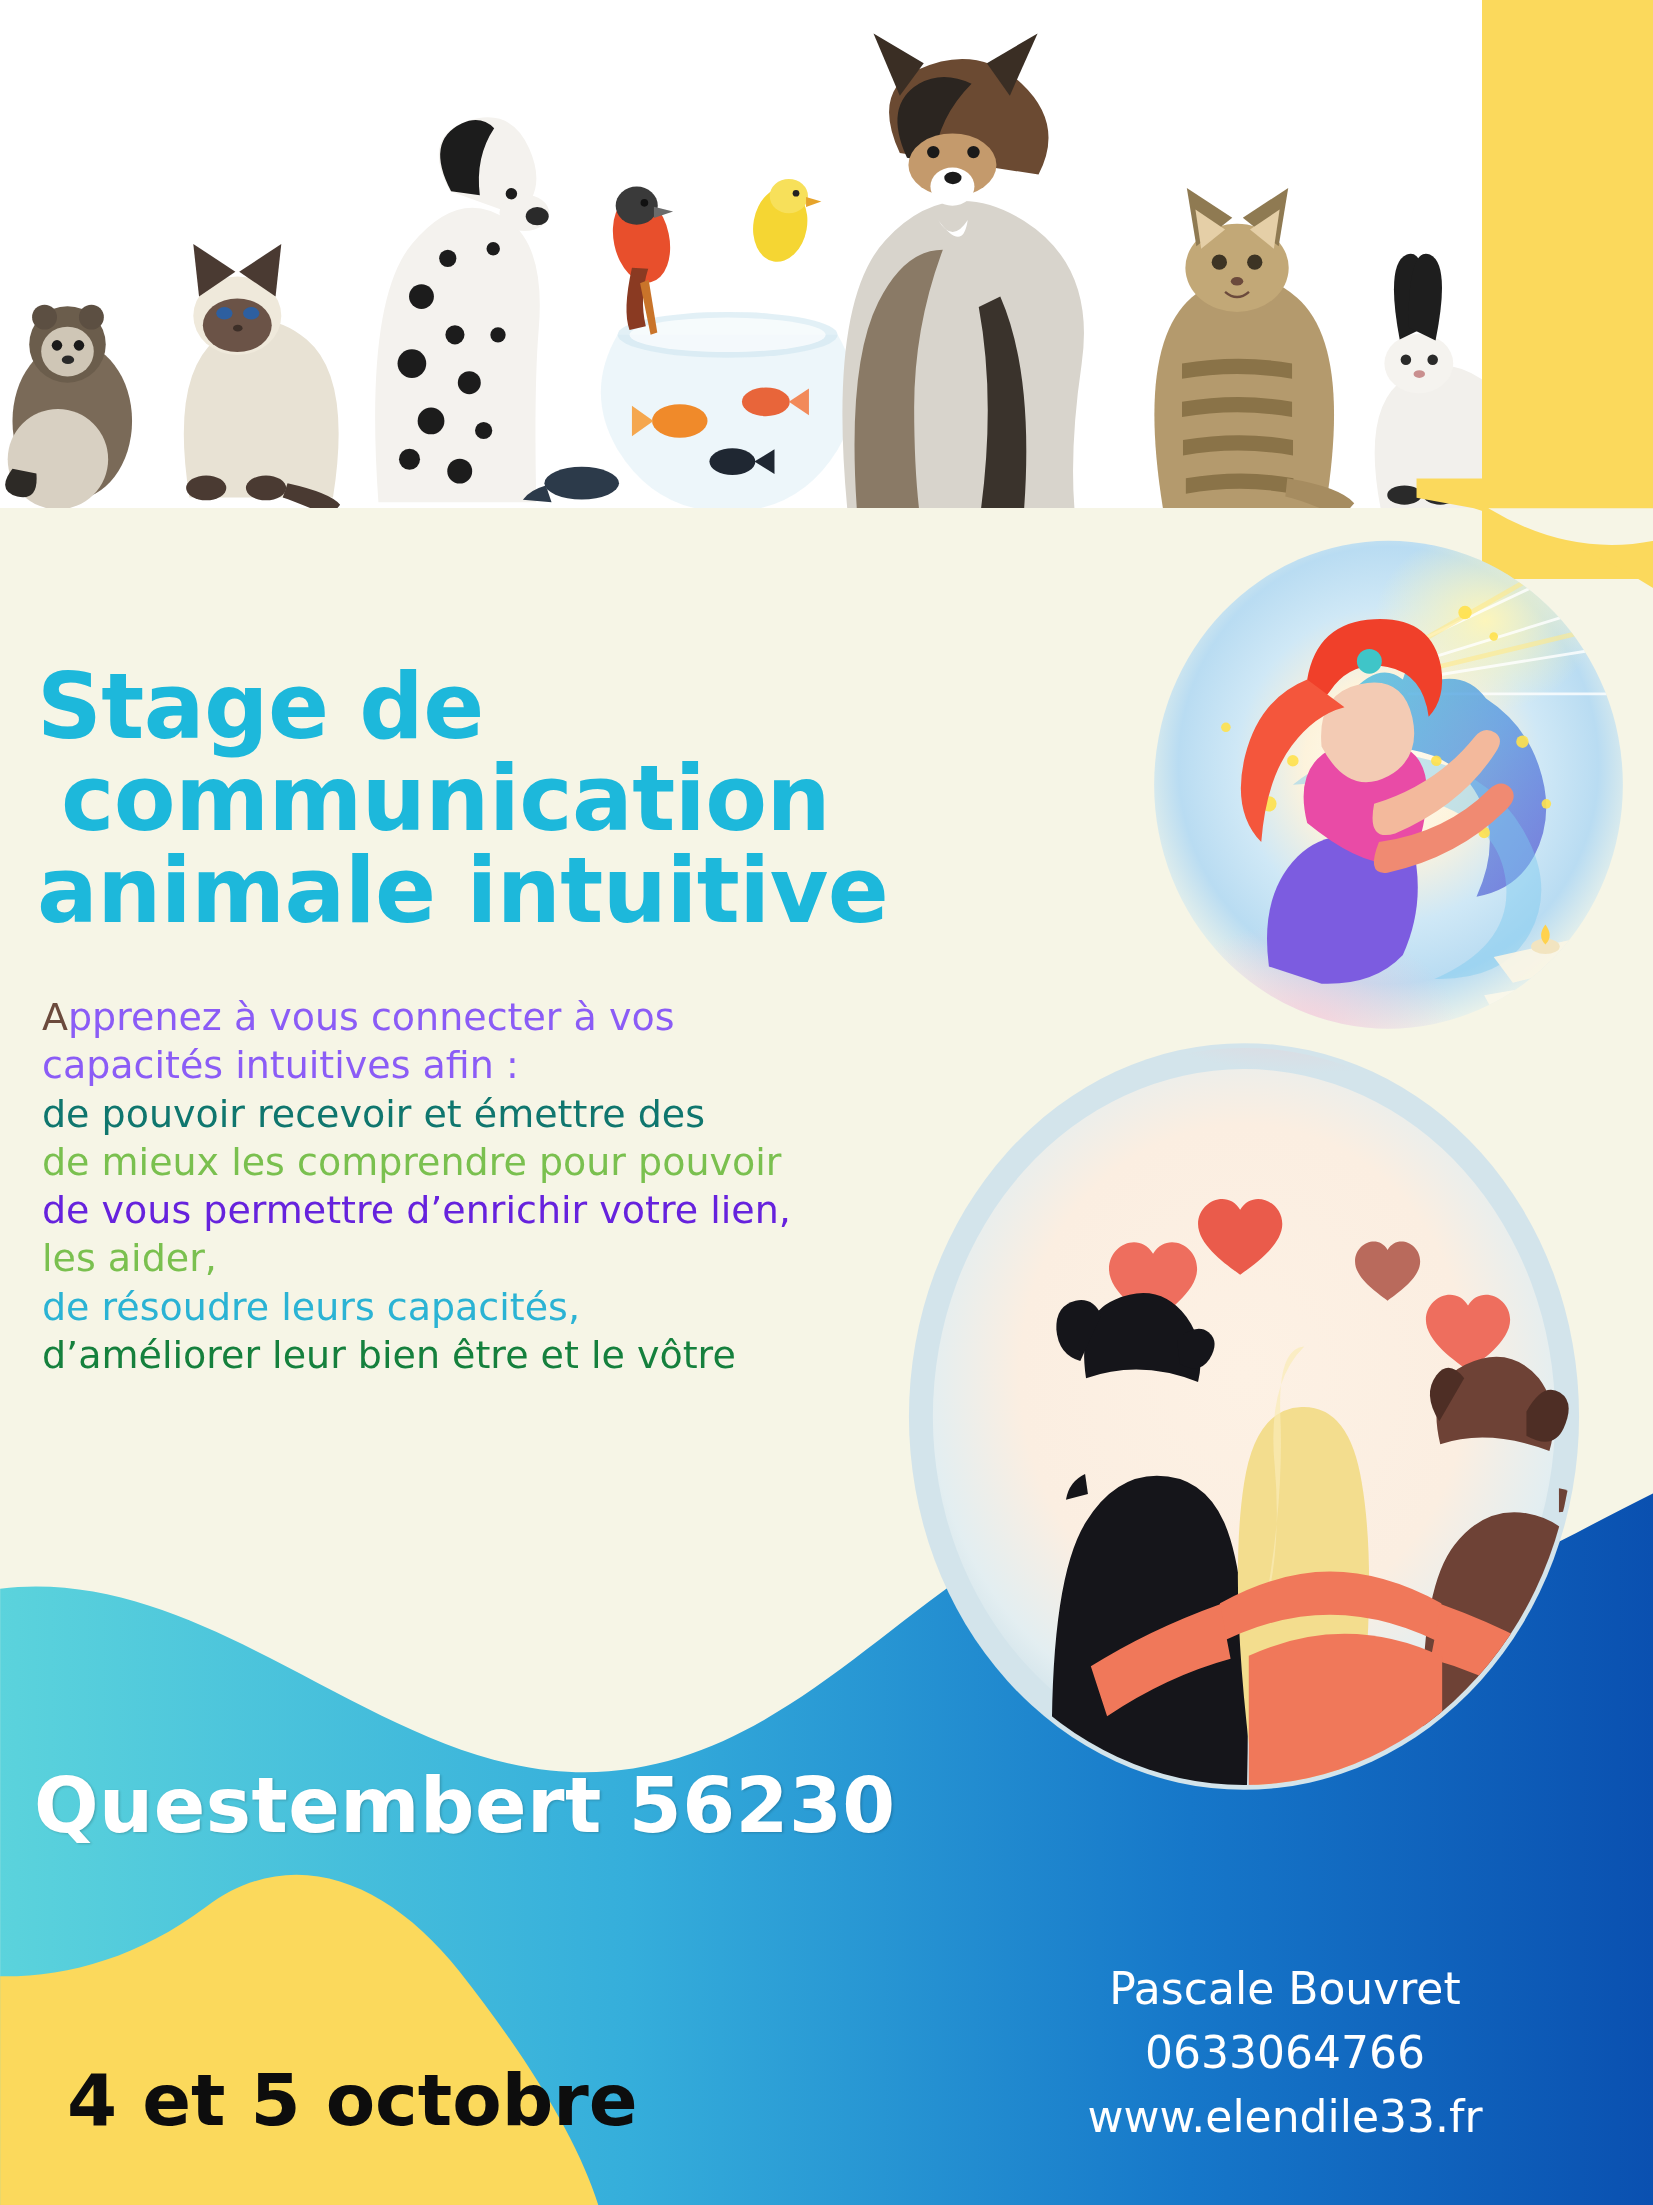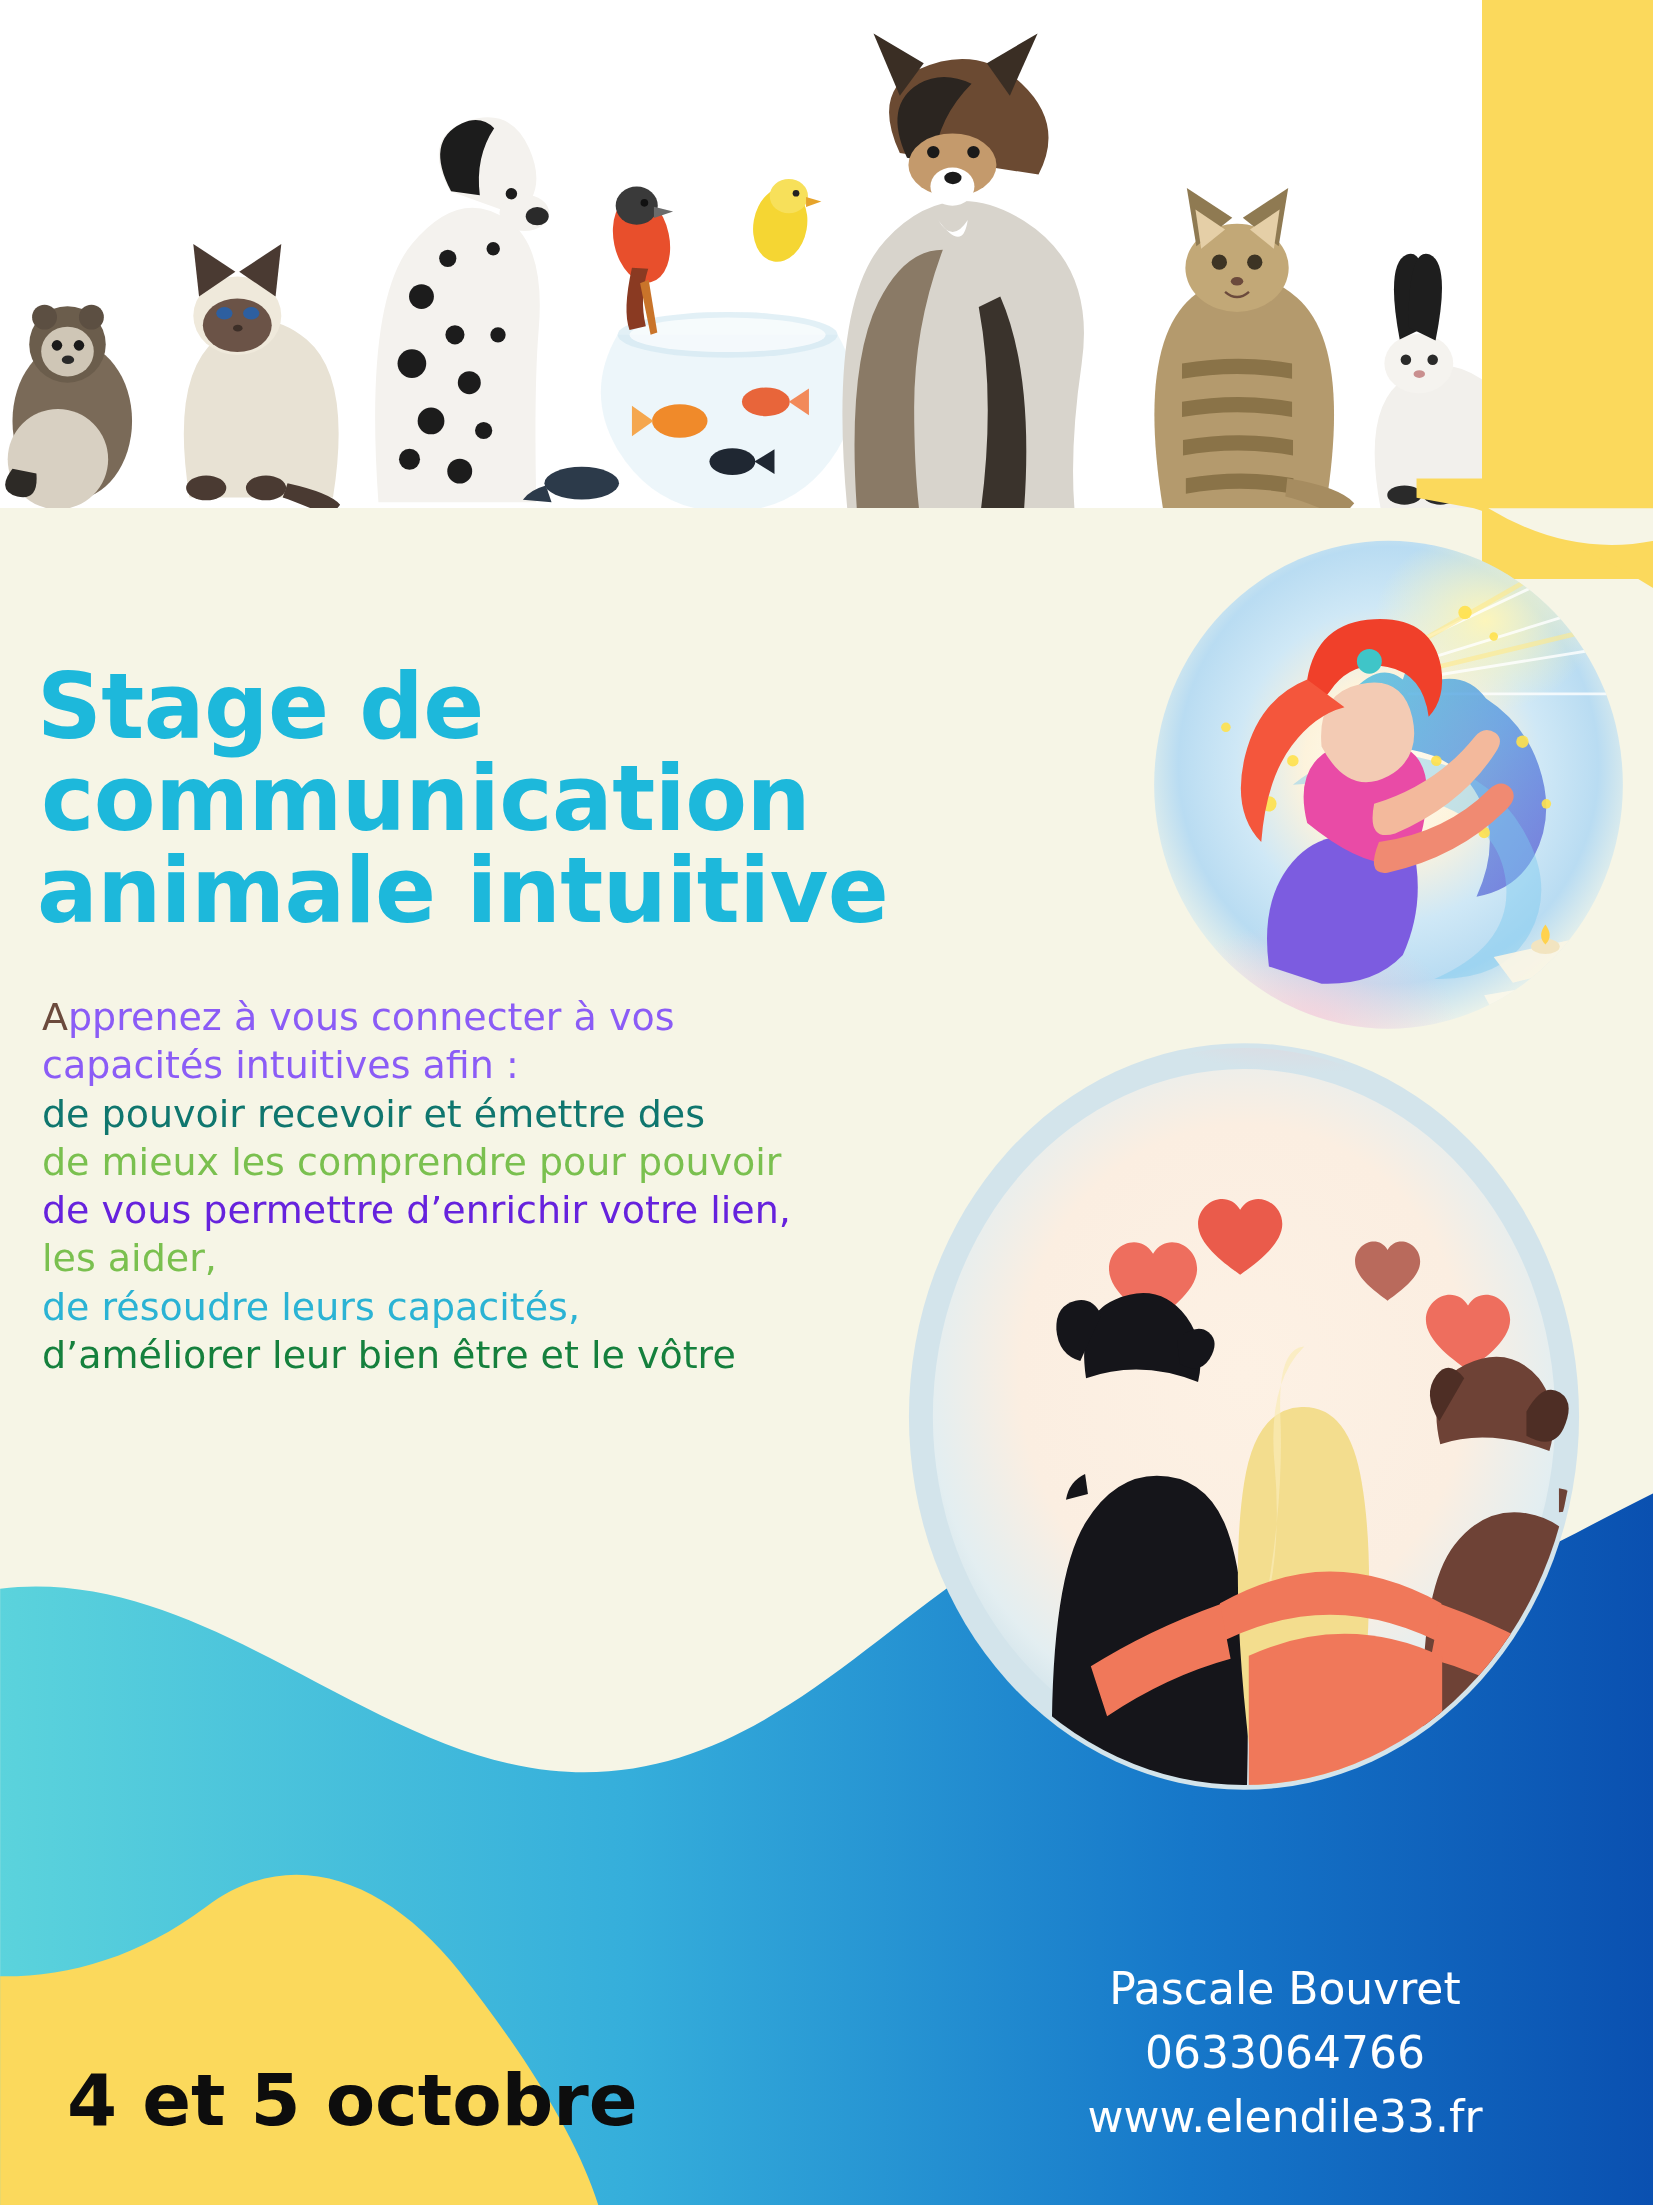--- a/index.html
+++ b/index.html
@@ -32,21 +32,21 @@
   .title{
     position:absolute;left:37px;top:565px;width:1077px;
     color:#1DB8DB;
     font-weight:bold;
     font-size:90px;
     line-height:1.02;
     letter-spacing:-0.5px;
     font-family:"DejaVu Sans", sans-serif;
   }
   .title .l1{display:block;margin-top:36px;}
-  .title .l2{display:block;margin-left:4px;}
+  .title .l2{display:block;margin-left:24px;}
   .title .l3{display:block;}
 
   
   .body-copy{
     position:absolute;left:42px;top:993px;width:909px;
     font-size:38px;
     line-height:1.27;
     font-family:"DejaVu Sans", sans-serif;
   }
   .body-copy .ln{display:block;white-space:nowrap;}
@@ -423,20 +423,21 @@
     <span class="ln"><span class="c-brown">A</span><span class="c-black">pprenez à vous connecter à vos</span></span>
     <span class="ln c-black">capacités intuitives afin  :</span>
     <span class="ln c-red">de pouvoir recevoir et émettre des</span>
     <span class="ln c-green">de mieux les comprendre pour pouvoir</span>
     <span class="ln c-purple">de vous permettre d’enrichir votre lien,</span>
     <span class="ln c-green">les aider,</span>
     <span class="ln c-cyan"> de résoudre leurs capacités,</span>
     <span class="ln c-orange">d’améliorer leur bien être et le vôtre</span>
   </div>
 
+  <div class="city">Questembert  56230</div>
 
   <div class="date">4 et 5 octobre</div>
 
   <div class="contact">
     <span class="ln">Pascale Bouvret</span>
     <span class="ln">0633064766</span>
     <span class="ln">www.elendile33.fr</span>
   </div>
 
 </div>

